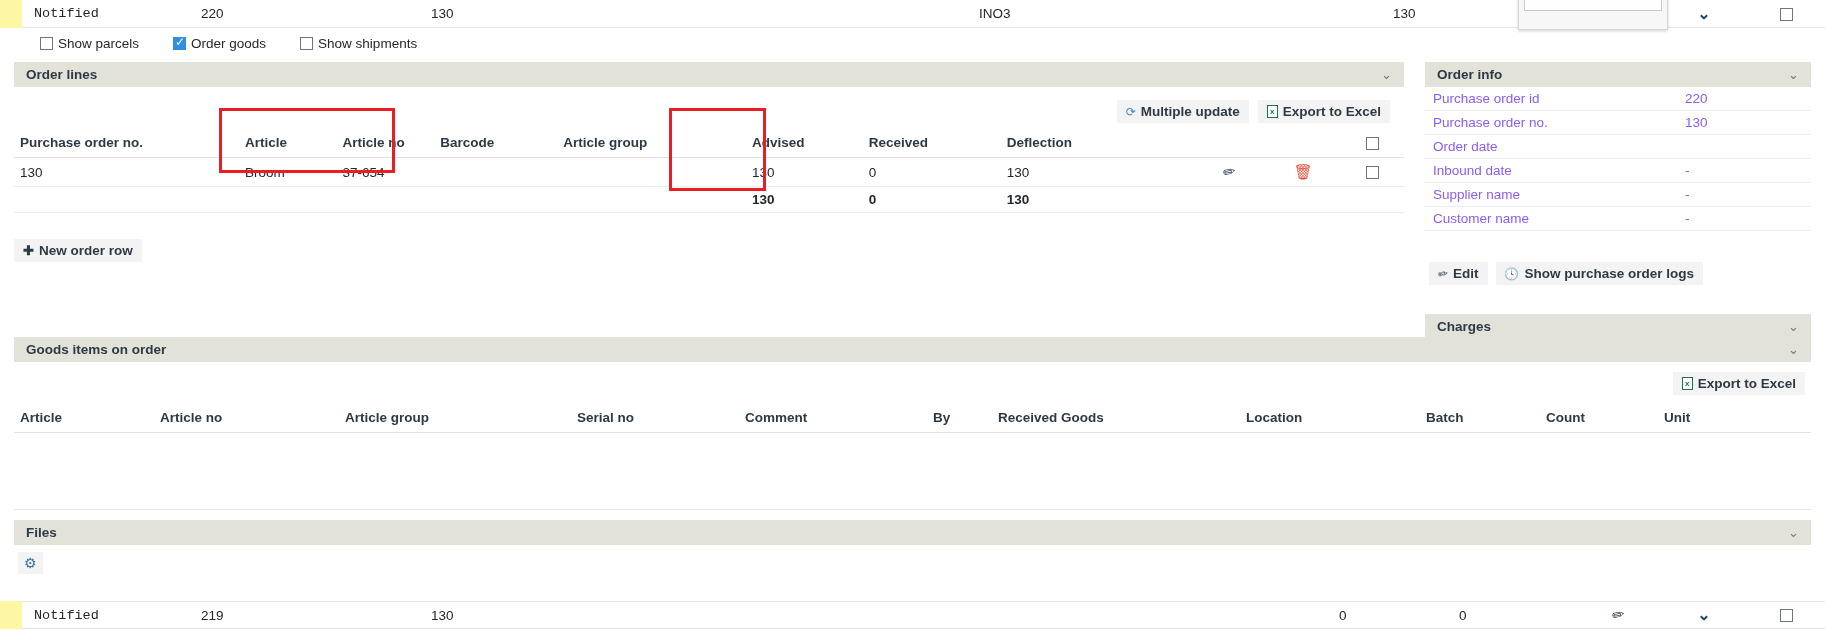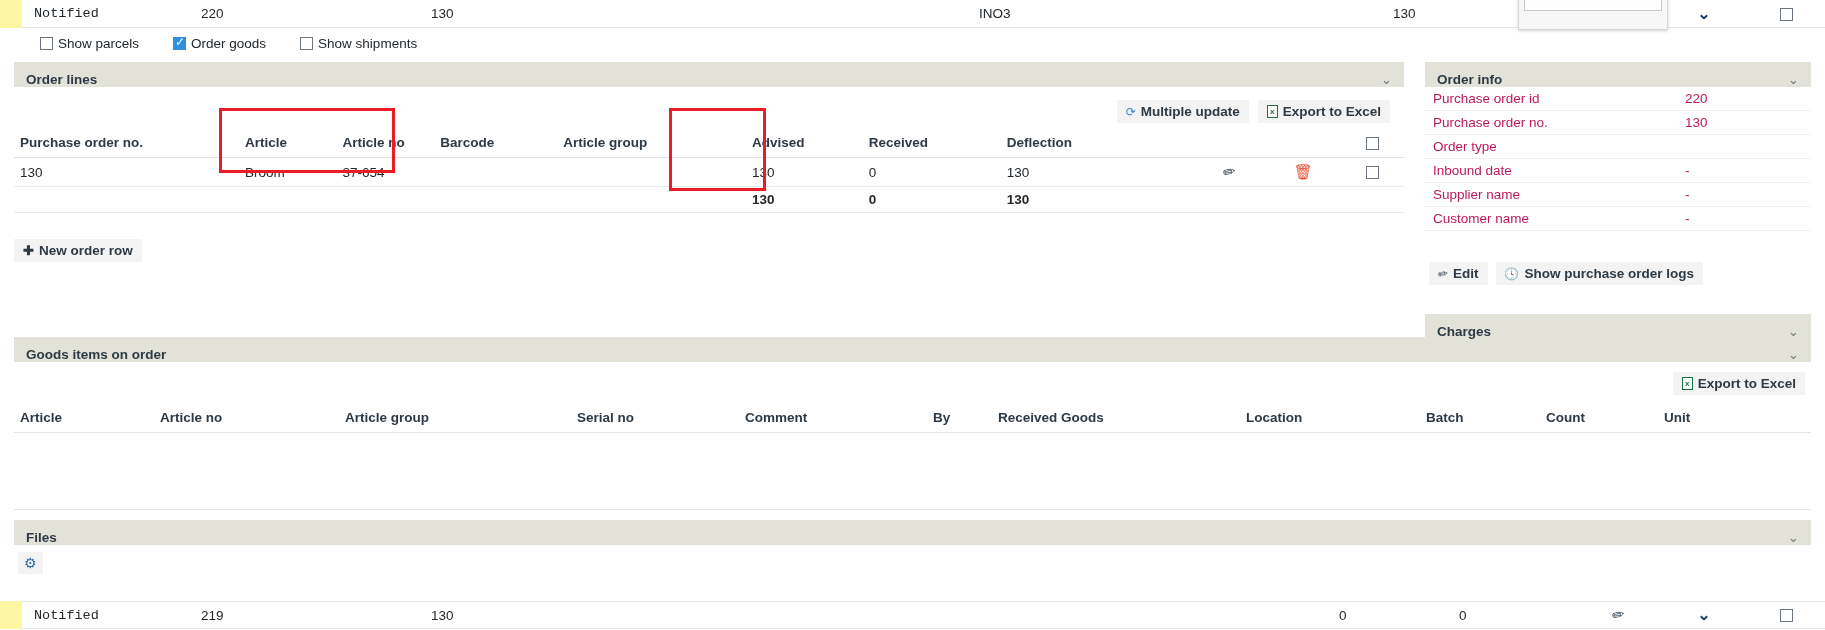--- a/index.html
+++ b/index.html
@@ -80,21 +80,21 @@
   .filters label {
     display:inline-flex; align-items:center; margin-right:8px; cursor:pointer;margin-left:26px;
   }
   .filters .cbox { margin-right:5px; }
 
   
   .sec-head {
     position:absolute;
     background:#e2e2d8;
     height:25px;
-    display:flex; align-items:flex-end;
+    display:flex; align-items:center;
     padding:0 12px;
     font-weight:bold;
     font-size:13.5px;
     color:#2d3a46;
   }
   .sec-head .chev {
     margin-left:auto; color:#6d7580; font-size:13px; font-weight:normal;
   }
 
   
@@ -164,21 +164,21 @@
     position:absolute; left:4px; top:7px;
     background:#f3f3f3; padding:3px 6px; cursor:pointer;
   }
   .gear-ic { color:#2f6fab; font-size:14px; }
 
   
   #orderInfoHead { left:1425px; top:62px; width:386px; }
   #orderInfoBody { left:1425px; top:87px; width:386px; }
   table.kv { width:386px; border-collapse:collapse; font-size:13.5px; }
   table.kv td {
-    padding:4px 8px; border-bottom:1px solid #eceeef; color:#be185d;
+    padding:4px 8px; border-bottom:1px solid #eceeef; color:#8b5cf6;
   }
   table.kv td.k { width:252px; }
   table.kv td.v { text-align:left; }
 
   .side-btns { position:absolute; left:1429px; top:262px; display:flex; gap:8px; }
 
   #chargesHead { left:1425px; top:314px; width:386px; }
 
   
   .redbox {
@@ -346,21 +346,21 @@
     <tbody>
       <tr>
         <td class="k">Purchase order id</td>
         <td class="v">220</td>
       </tr>
       <tr>
         <td class="k">Purchase order no.</td>
         <td class="v">130</td>
       </tr>
       <tr>
-        <td class="k">Order type</td>
+        <td class="k">Order date</td>
         <td class="v"></td>
       </tr>
       <tr>
         <td class="k">Inbound date</td>
         <td class="v">-</td>
       </tr>
       <tr>
         <td class="k">Supplier name</td>
         <td class="v">-</td>
       </tr>

